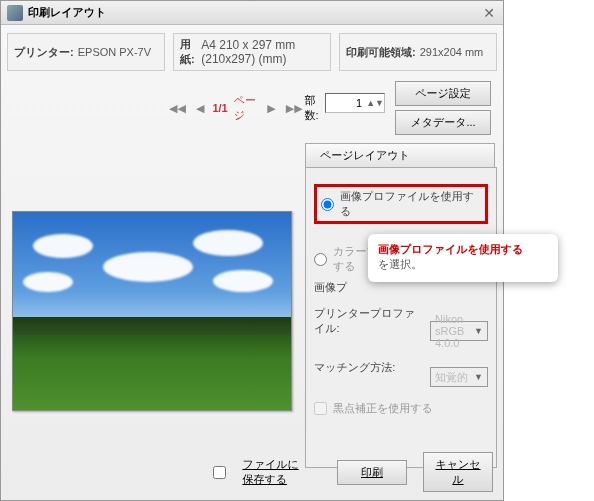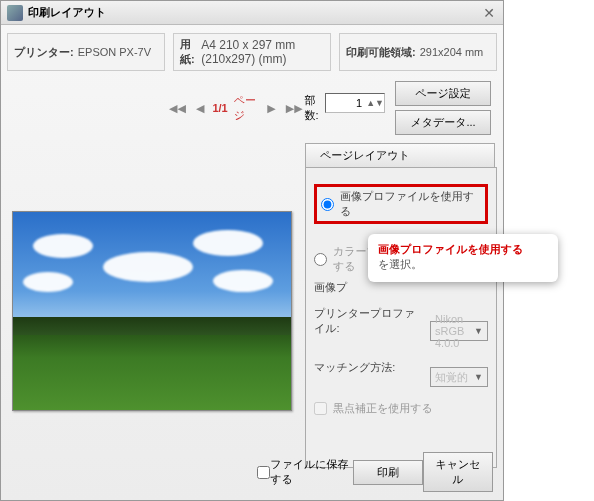--- a/index.html
+++ b/index.html
@@ -35,21 +35,21 @@
   .hl-red { outline: 3px solid #d40000; outline-offset: 0; }
   .panel-body { border:1px solid #aaa; border-top:none; background:#efefef; padding:10px 8px 8px; height:300px; position:relative;}
   .radio-row,.check-row,.form-row { display: flex; align-items: center; margin: 6px 0; gap:6px; color:#444;}
   .disabled { color:#999;margin-top:20px; }
   .radio-hl { border:3px solid #d40000; padding:2px 4px; display:inline-flex; align-items:center; gap:6px;}
   .form-row label { width:110px; color:#444;}
   .form-row .select { flex:1; height:20px; border:1px solid #999; background:linear-gradient(#f8f8f8,#e5e5e5); display:flex; align-items:center; justify-content:space-between; padding:0 4px; color:#777;}
   .form-row .select.disabled{ color:#bbb; background:#eee;}
   .callout { position:absolute; top:66px; left:62px; width:190px; background:#fff; border-radius:6px; box-shadow:0 2px 8px rgba(0,0,0,.35); padding:8px 10px 10px; z-index:5;}
   .callout .red { color:#d40000; font-weight:bold; }
-  .footer { position:absolute; bottom:8px; left:0; right:0; padding:0 10px; display:flex; align-items:center; gap:0;}
+  .footer { position:absolute; bottom:8px; left:0; right:0; padding:0 10px; display:flex; align-items:center; gap:16px;text-decoration:underline;}
   .footer .spacer{flex:1;}
   .chev{font-size:9px;color:#666;}
   input[type=radio],input[type=checkbox]{margin:0;}
 </style>
 </head>
 <body>
 
 <div class="window">
   <div class="titlebar">
     <span class="icon"></span>

